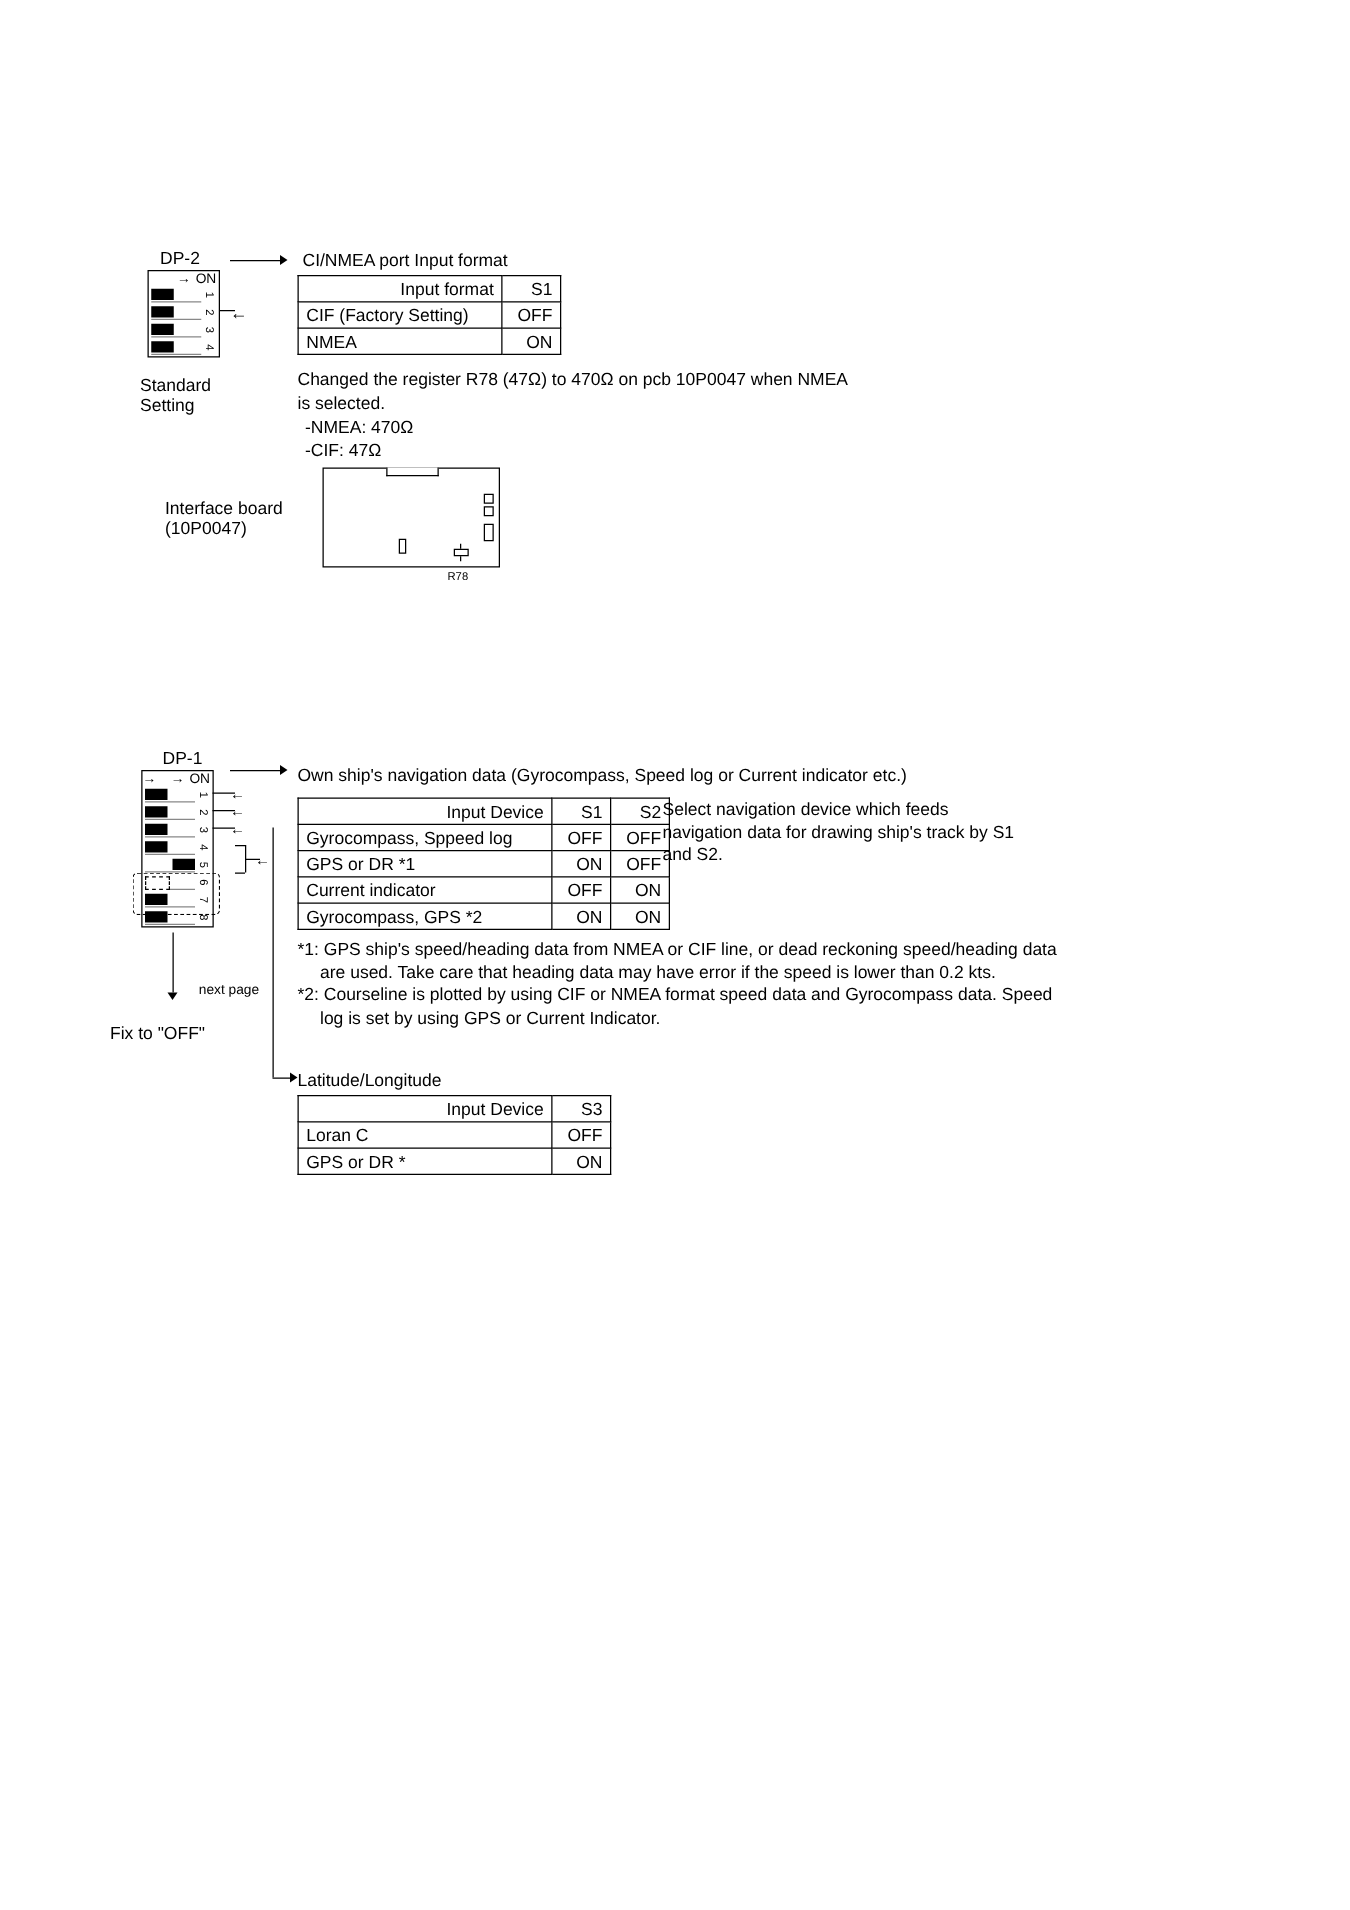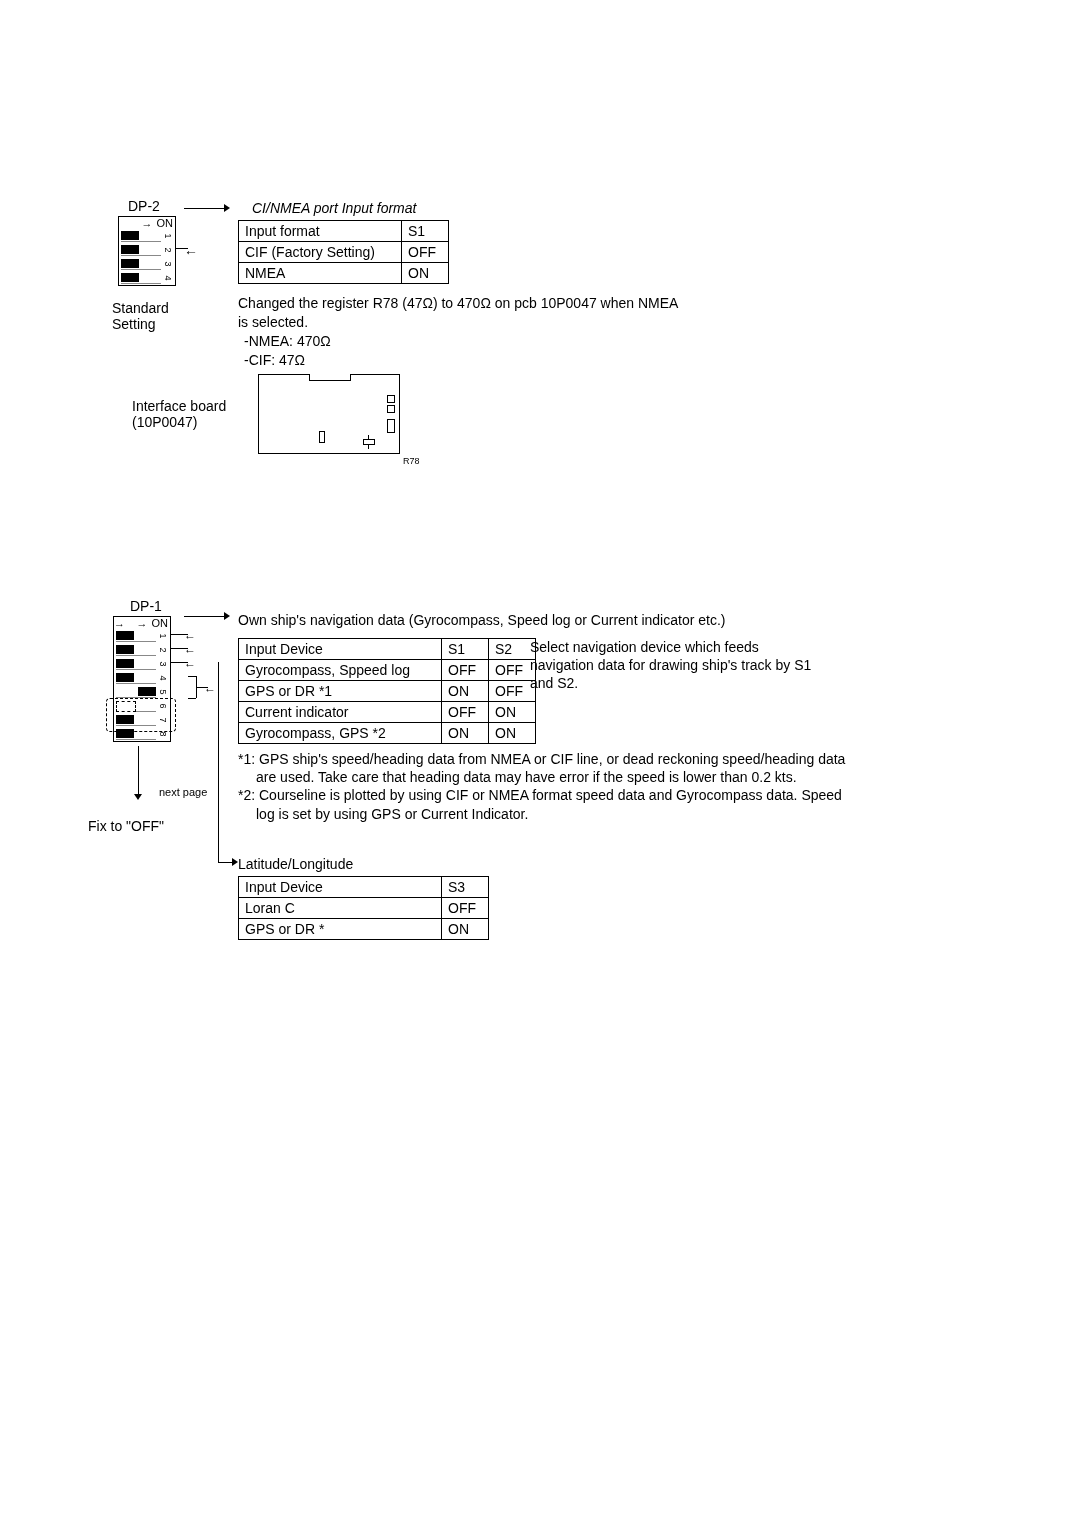--- a/index.html
+++ b/index.html
@@ -75,21 +75,21 @@
   table.data {
     border-collapse: collapse;
     font-size: 14px;
   }
   table.data td, table.data th {
     border: 1px solid #000;
     padding: 2px 6px;
     font-weight: normal;
     text-align: left;
   }
-  table.data th.center, table.data td.center { text-align: left; }
+  table.data th.center, table.data td.center { text-align: right; }
 
   .label { font-size: 14px; }
 
   .pcb {
     position: absolute;
     border: 1px solid #000;
     width: 140px;
     height: 78px;
   }
   .pcb-notch {
@@ -151,21 +151,21 @@
     </div>
 
     <div class="hline" style="left:96px; top:10px; width:40px;"></div>
     <div class="arrowhead-right" style="left:136px; top:6px;"></div>
 
     <div class="hline" style="left:88px; top:50px; width:12px;"></div>
     <div style="position:absolute; left:96px; top:44px;">←</div>
 
     <div class="label" style="position:absolute; left:24px; top:102px; width:100px;">Standard Setting</div>
 
-    <div class="label" style="position:absolute; left:164px; top:2px;font-style:italic;">CI/NMEA port Input format</div>
+    <div class="label" style="position:absolute; left:154px; top:2px;">CI/NMEA port Input format</div>
 
     <table class="data" style="position:absolute; left:150px; top:22px;">
       <tbody>
           <tr>
         <th class="center" style="width:150px;">Input format</th>
         <th class="center" style="width:34px;">S1</th>
       </tr>
       <tr>
         <td>CIF (Factory Setting)</td>
         <td class="center">OFF</td>
@@ -188,21 +188,21 @@
     <div class="pcb" style="left:170px; top:176px;">
       <div class="pcb-notch"></div>
       <div class="small-ic" style="right:4px; top:44px;"></div>
       <div class="small-ic" style="right:4px; top:30px; height:6px;"></div>
       <div class="small-ic" style="right:4px; top:20px; height:6px;"></div>
       <div class="small-ic" style="left:60px; top:56px; width:4px; height:10px;"></div>
       <div class="res" style="left:104px; bottom:8px;"></div>
       <div class="leg" style="left:109px; bottom:4px; height:4px;"></div>
       <div class="leg" style="left:109px; bottom:14px; height:4px;"></div>
     </div>
-    <div class="label" style="position:absolute; left:270px; top:258px; font-size:9px;margin-left:45px;">R78</div>
+    <div class="label" style="position:absolute; left:270px; top:258px; font-size:9px;">R78</div>
 
   </div>
 
   <div style="position:relative; height:500px; margin-top:60px;">
 
     <div class="label" style="position:absolute; left:42px; top:0;">DP-1</div>
 
     <div class="dip-box" style="left:25px; top:18px;">
       <div class="dip-on"><span style="float:left;">→</span>ON</div>
       <div class="dip-rows">

